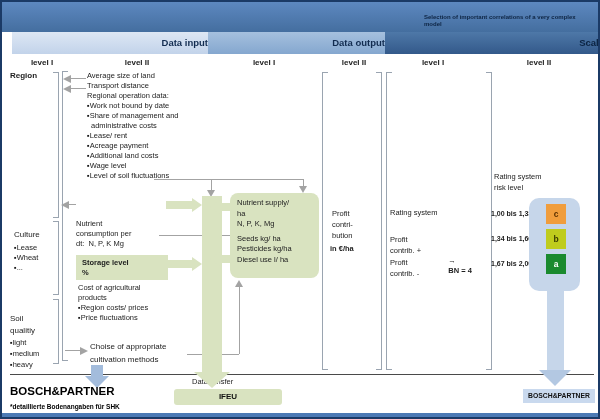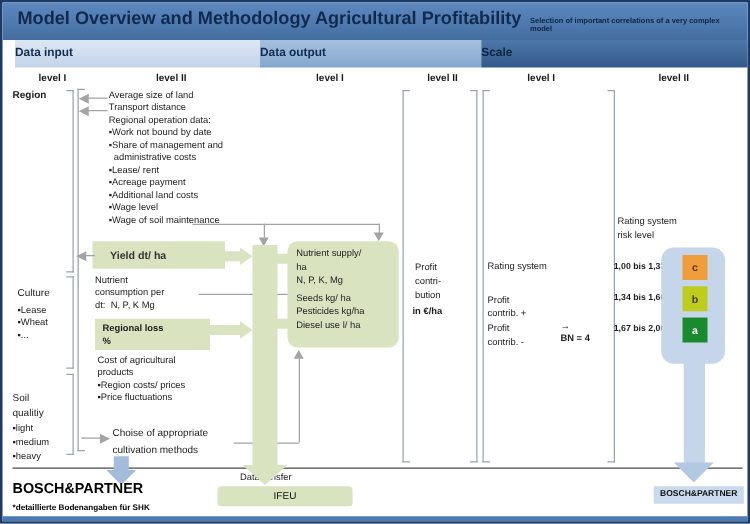--- a/index.html
+++ b/index.html
@@ -4,21 +4,21 @@
 <style>
   html,body{margin:0;padding:0;background:#e8e8e8;font-family:"Liberation Sans",sans-serif;}
   .slide{position:relative;width:600px;height:419px;background:#fff;border:2px solid #1b3a66;
          box-sizing:border-box;overflow:hidden;margin:0 auto;}
   .abs{position:absolute;}
   .t{position:absolute;color:#1c1c1c;font-size:7.5px;line-height:10px;white-space:pre;}
   
   .titlebar{left:0;top:0;width:100%;height:30px;background:linear-gradient(#5d88c0,#446e9f);}
   .title{left:12px;top:5px;font-size:14.5px;font-weight:bold;color:#10294d;white-space:nowrap;}
   .subtitle{left:422px;top:12px;width:170px;font-size:6px;line-height:7px;color:#0d2443;font-weight:bold;}
-  .tab{position:absolute;top:30px;height:22px;line-height:22px;text-align:left;
+  .tab{position:absolute;top:30px;height:22px;line-height:22px;text-align:right;
        font-size:9.5px;font-weight:bold;color:#122c50;}
   .tab1{left:10px;width:196px;background:linear-gradient(#dde7f4,#c2d3ea);}
   .tab2{left:206px;width:177px;background:linear-gradient(#a5c0de,#84a7cf);}
   .tab3{left:383px;width:219px;background:linear-gradient(#4e78a8,#33598a);color:#0b2342;}
   .lvl{position:absolute;top:56px;transform:translateX(-50%);font-size:8px;font-weight:bold;color:#1a1a1a;}
   
   .brk{position:absolute;width:5px;border:0 solid #9aa4b0;}
   .brk-l{border-left-width:1px;border-top-width:1px;border-bottom-width:1px;}
   .brk-r{border-right-width:1px;border-top-width:1px;border-bottom-width:1px;}
   
@@ -50,34 +50,33 @@
   .panel{left:527px;top:196px;width:51px;height:93px;background:#c6d6ea;border-radius:10px;z-index:1;}
   .sq{position:absolute;left:544px;width:20px;height:20px;text-align:center;line-height:20px;
       font-size:8.5px;font-weight:bold;z-index:2;}
   .band-b{left:545px;top:288px;width:17px;height:81px;background:#c6d6ea;z-index:1;}
   .band-b-head{left:537px;top:368px;width:0;height:0;border-left:16px solid transparent;
                border-right:16px solid transparent;border-top:16px solid #b3c8e2;z-index:1;}
   .larr-shaft{left:89px;top:363px;width:12px;height:12px;background:#a3bcdc;}
   .larr-head{left:83px;top:374px;width:0;height:0;border-left:12px solid transparent;
              border-right:12px solid transparent;border-top:12px solid #a3bcdc;}
   .ifeu{left:172px;top:387px;width:108px;height:16px;border-radius:3px;text-align:center;
-        line-height:16px;font-size:8px;font-weight:normal;color:#111;z-index:3;}
+        line-height:16px;font-size:8px;font-weight:bold;color:#111;z-index:3;}
   .boschR{left:521px;top:387px;width:72px;height:14px;background:#c9d9ee;text-align:center;
           line-height:14px;font-size:6.8px;font-weight:bold;color:#111;z-index:3;}
   .sep{left:8px;top:372px;width:584px;height:1px;background:#4a4a4a;}
   .bottomband{left:0;top:411px;width:600px;height:6px;background:#4c7ab5;}
   .bold{font-weight:bold;}
 </style>
 </head>
 <body>
 
 <div class="slide">
 
   <div class="abs titlebar"></div>
-  <div class="abs title">Model Overview and Methodology Agricultural Profitability</div>
   <div class="abs subtitle">Selection of important correlations of a very complex model</div>
 
   <div class="tab tab1">Data input</div>
   <div class="tab tab2">Data output</div>
   <div class="tab tab3">Scale</div>
 
   <div class="lvl" style="left:40px">level I</div>
   <div class="lvl" style="left:135px">level II</div>
   <div class="lvl" style="left:262px">level I</div>
   <div class="lvl" style="left:352px">level II</div>
@@ -107,40 +106,39 @@
   <div class="t" style="left:85px;top:69px">Average size of land</div>
   <div class="t" style="left:85px;top:79px">Transport distance</div>
   <div class="t" style="left:85px;top:89px">Regional operation data:</div>
   <div class="t" style="left:85px;top:99px">▪Work not bound by date</div>
   <div class="t" style="left:85px;top:109px">▪Share of management and</div>
   <div class="t" style="left:89px;top:119px">administrative costs</div>
   <div class="t" style="left:85px;top:129px">▪Lease/ rent</div>
   <div class="t" style="left:85px;top:139px">▪Acreage payment</div>
   <div class="t" style="left:85px;top:149px">▪Additional land costs</div>
   <div class="t" style="left:85px;top:159px">▪Wage level</div>
-  <div class="t" style="left:85px;top:169px">▪Wage of soil maintenance</div>
+  <div class="t" style="left:85px;top:169px">▪Level of soil fluctuations</div>
 
   <div class="gl" style="left:68px;top:76px;width:16px;height:1px"></div>
   <div class="ga-l" style="left:61px;top:73px"></div>
   <div class="gl" style="left:68px;top:86px;width:16px;height:1px"></div>
   <div class="ga-l" style="left:61px;top:83px"></div>
 
   <div class="gl" style="left:66px;top:202px;width:8px;height:1px"></div>
   <div class="ga-l" style="left:59px;top:199px"></div>
-  <div class="gbox" style="left:72px;top:191px;width:92px;height:22px;line-height:22px;padding-left:14px;font-size:8.5px;font-weight:bold;color:#333">Yield dt/ ha</div>
   <div class="shaft-h" style="left:164px;top:199px;width:28px;height:8px"></div>
   <div class="ah-r" style="left:190px;top:196px"></div>
 
   <div class="t" style="left:74px;top:217px">Nutrient</div>
   <div class="t" style="left:74px;top:227px">consumption per</div>
   <div class="t" style="left:74px;top:237px">dt:  N, P, K Mg</div>
   <div class="gl" style="left:157px;top:233px;width:73px;height:1px"></div>
 
   <div class="gbox" style="left:74px;top:253px;width:92px;height:25px;padding:3px 0 0 6px;box-sizing:border-box">
-    <div class="t" style="position:static;font-weight:600">Regional loss</div>
+    <div class="t" style="position:static;font-weight:600">Storage level</div>
     <div class="t" style="position:static;font-weight:600">%</div>
   </div>
   <div class="shaft-h" style="left:166px;top:258px;width:26px;height:8px"></div>
   <div class="ah-r" style="left:190px;top:255px"></div>
 
   <div class="t" style="left:76px;top:281px">Cost of agricultural</div>
   <div class="t" style="left:76px;top:291px">products</div>
   <div class="t" style="left:76px;top:301px">▪Region costs/ prices</div>
   <div class="t" style="left:76px;top:311px">▪Price fluctuations</div>
 

